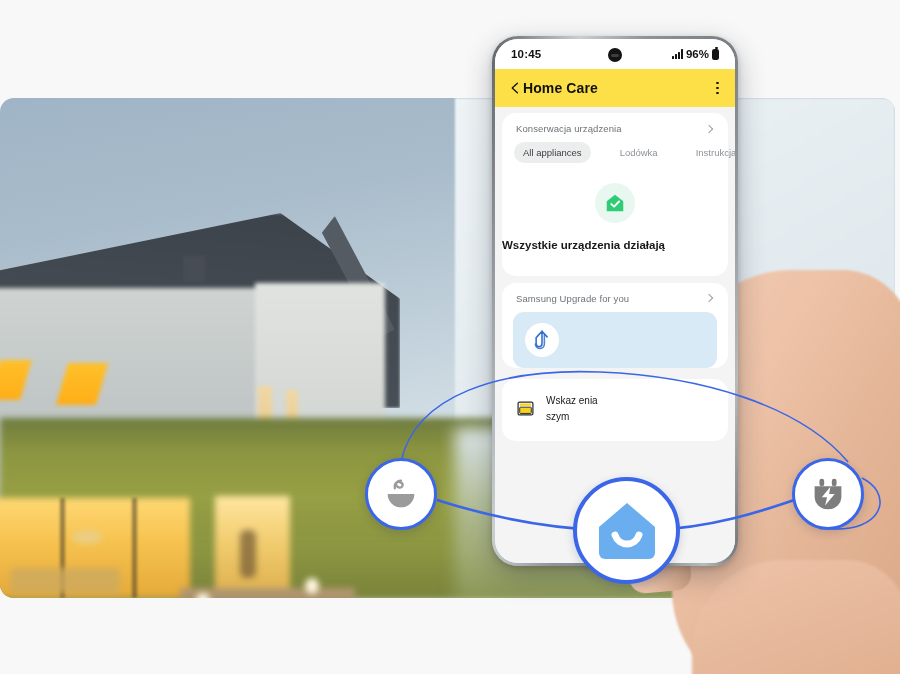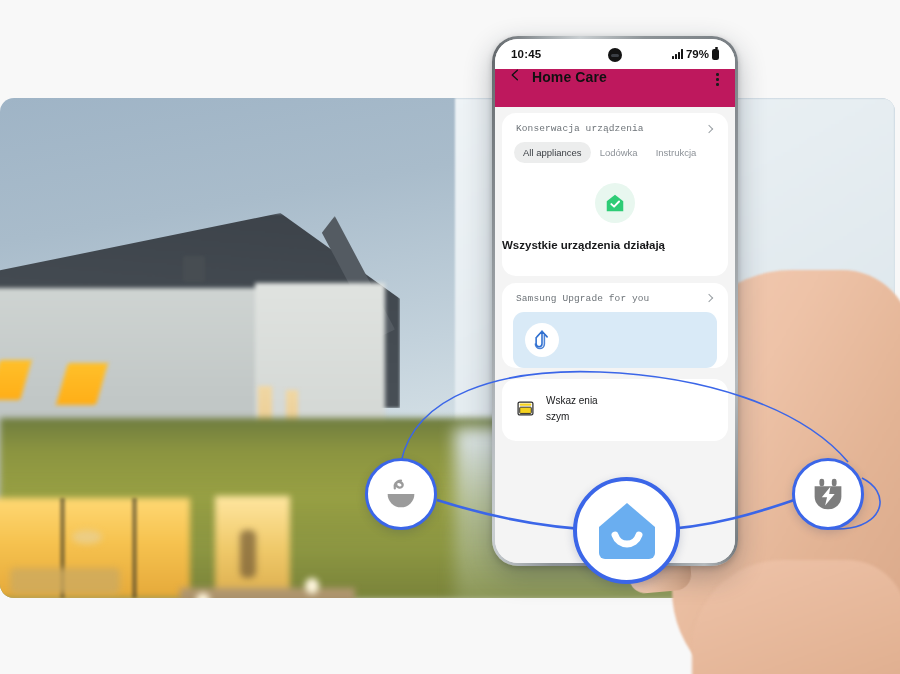--- a/index.html
+++ b/index.html
@@ -202,46 +202,45 @@
     width:7px; height:11px; border:1.4px solid #141414; border-radius:1.6px; position:relative;
     background:linear-gradient(180deg,#141414 0%,#141414 100%);
   }
   .batt::before{
     content:""; position:absolute; left:1.6px; top:-3px; width:3px; height:2px;
     background:#141414; border-radius:1px;
   }
 
   
   #app-bar{
-    height:38px; background:#be185d; display:flex; 
-    padding:0 14px; gap:11px;
+    height:38px; background:#fde047; display:flex; align-items:center;
+    padding:0 14px; gap:2px;
   }
   #back-icon{ width:12px; height:12px; flex:none; }
   #app-title{ font-size:14px; font-weight:bold; color:#111; letter-spacing:.1px; }
   #more-icon{ margin-left:auto; display:flex; flex-direction:column; gap:2.5px; padding:4px 2px; }
   #more-icon i{ width:2.6px; height:2.6px; border-radius:50%; background:#1c1c1c; display:block; }
 
   
   #app-body{ background:#f4f4f4; padding:6px 0 0; height:calc(100% - 68px); overflow:hidden; position:relative; }
   .card{
     background:#fff; border-radius:14px; margin:0 7px 7px; padding:10px 0 0;
   }
   .card-head{
     display:flex; align-items:center; justify-content:space-between;
     padding:0 14px 8px;
-    font-family:Liberation Mono, monospace;
   }
   .card-head .ttl{ font-size:9.5px; color:#6d7378; letter-spacing:.1px; }
   .chev{
     width:6px; height:6px; border-top:1.3px solid #9aa0a5; border-right:1.3px solid #9aa0a5;
     transform:rotate(45deg); flex:none; margin-right:2px;
   }
 
   
-  #tabs{ display:flex; gap:0; padding:0 12px 4px; }
+  #tabs{ display:flex; gap:20px; padding:0 12px 4px; }
   .tab{
     font-size:9.5px; color:#8d9298; padding:5px 9px; border-radius:12px; white-space:nowrap;
   }
   .tab.active{ background:#eceded; color:#3d4146; }
 
   
   #status-block{ padding:16px 0 22px; text-align:left; }
   #status-icon-wrap{
     width:40px; height:40px; margin:0 auto 14px; border-radius:50%;
     background:#e8f7ef; display:flex; align-items:center; justify-content:center;
@@ -334,21 +333,21 @@
     <div id="status-bar">
       <div id="status-time">10:45</div>
       <div id="punch-hole"></div>
       <div id="status-right">
         <div class="sig">
           <i style="height:3px"></i>
             <i style="height:5px"></i>
             <i style="height:7.5px"></i>
             <i style="height:10px"></i>
         </div>
-        <div id="status-battery-text">79%</div>
+        <div id="status-battery-text">96%</div>
         <div class="batt"></div>
       </div>
     </div>
 
     <div id="app-bar">
       <svg id="back-icon" viewBox="0 0 12 12">
         <path d="M8.4 1.2 L3.2 6 L8.4 10.8" fill="none" stroke="#111" stroke-width="1.3" stroke-linecap="round" stroke-linejoin="round"></path>
       </svg>
       <div id="app-title">Home Care</div>
       <div id="more-icon">

